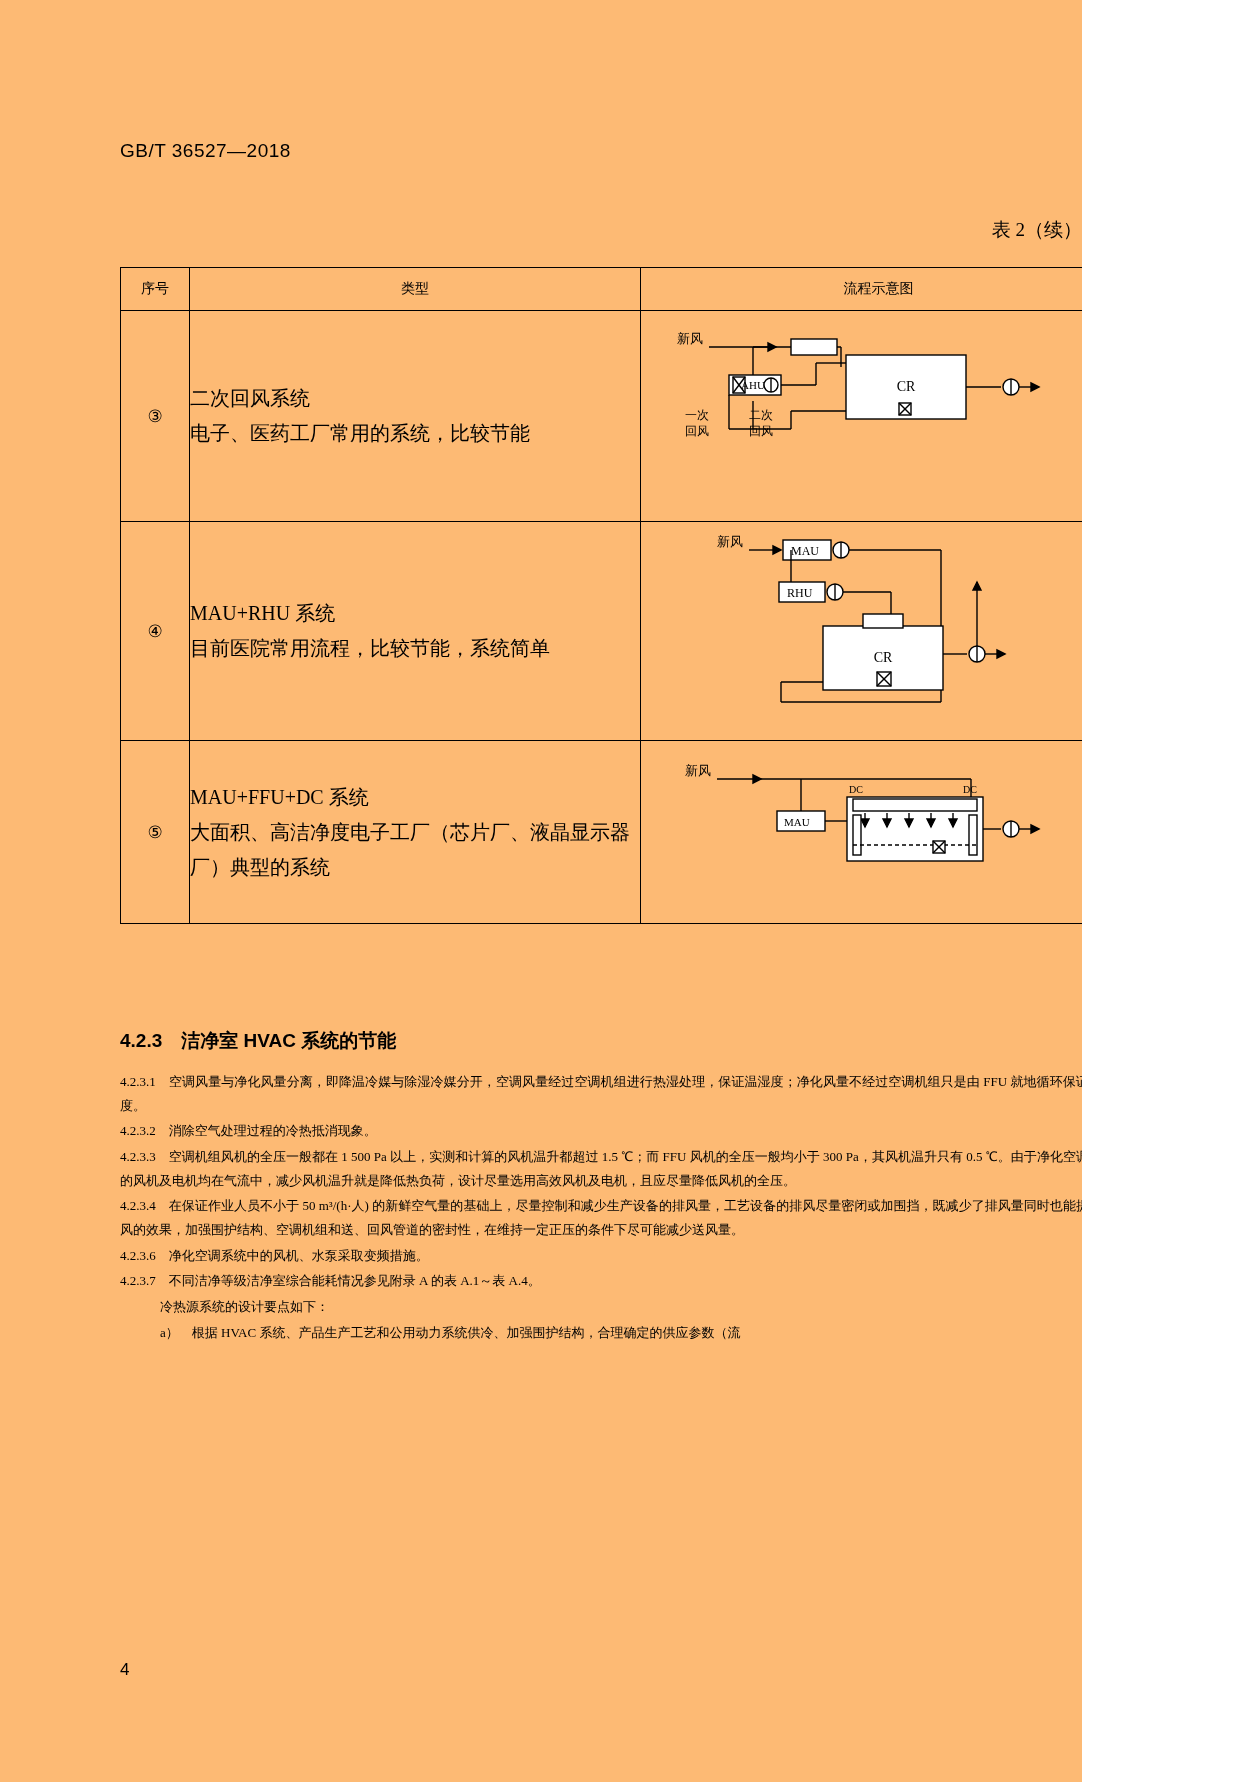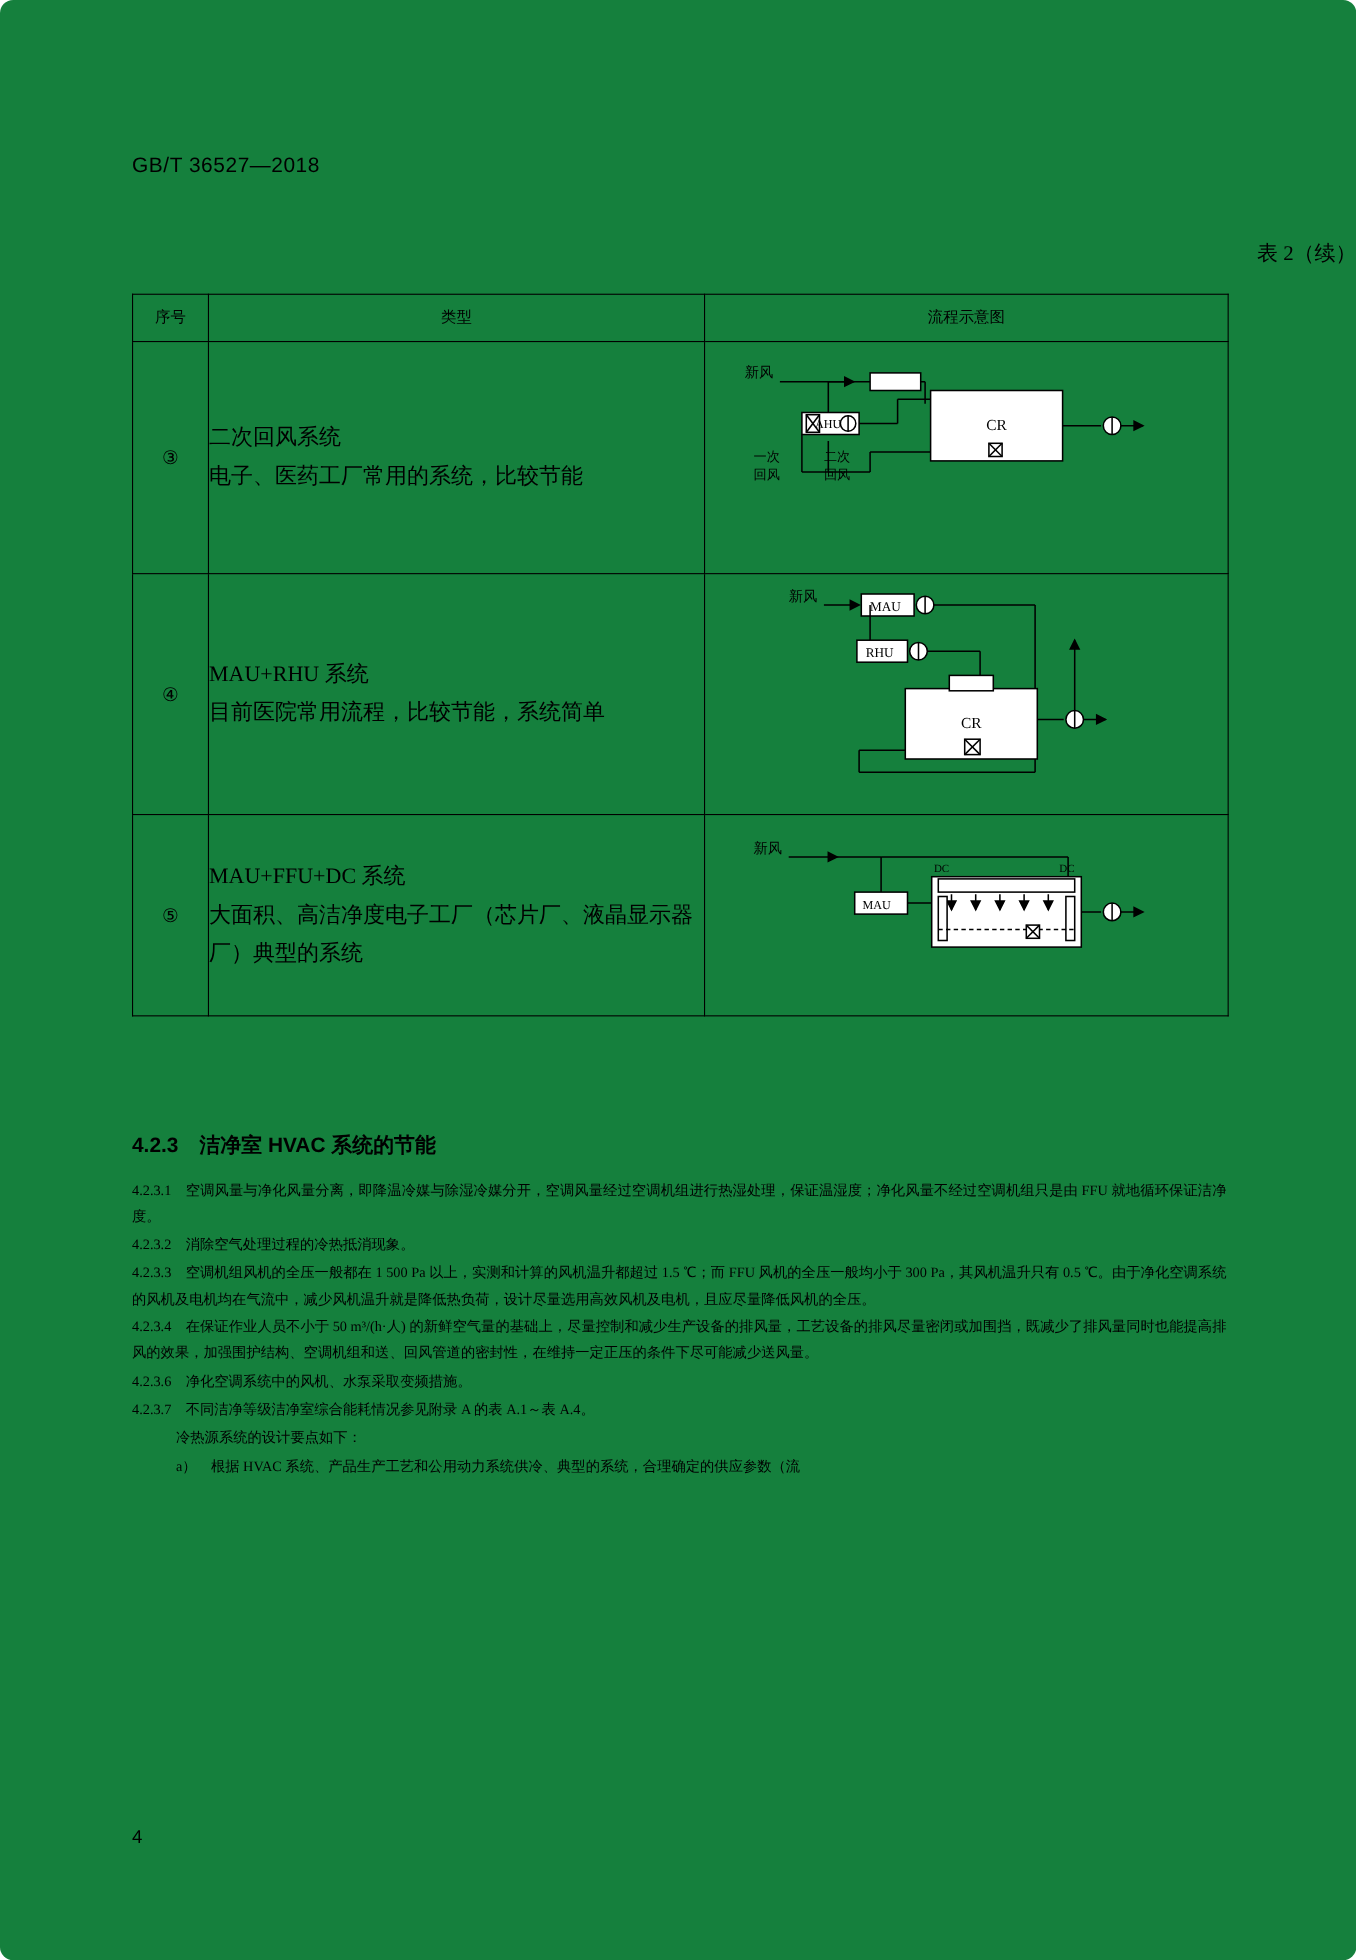--- a/index.html
+++ b/index.html
@@ -2,27 +2,26 @@
 <html><head>
 <meta charset="utf-8">
 <style>
   html, body {
     margin: 0;
     padding: 0;
     background: #ffffff;
   }
   .page {
     position: relative;
-    width: 1233px;
+    width: 1082px;
     height: 1782px;
-    background: #15803d;
+    background: #fdba74;
     font-family: "Liberation Serif", serif;
     color: #000000;
     overflow: hidden;
-    border-radius: 12px;
   }
   .header-code {
     position: absolute;
     left: 120px;
     top: 140px;
     font-family: "Liberation Sans", sans-serif;
     font-size: 19px;
     letter-spacing: 0.5px;
   }
   .table-caption {
@@ -331,18 +330,18 @@
 
   <div class="body">
     <div class="sec-head">4.2.3　洁净室 HVAC 系统的节能</div>
     <p class="para">4.2.3.1　空调风量与净化风量分离，即降温冷媒与除湿冷媒分开，空调风量经过空调机组进行热湿处理，保证温湿度；净化风量不经过空调机组只是由 FFU 就地循环保证洁净度。</p>
     <p class="para">4.2.3.2　消除空气处理过程的冷热抵消现象。</p>
     <p class="para">4.2.3.3　空调机组风机的全压一般都在 1 500 Pa 以上，实测和计算的风机温升都超过 1.5 ℃；而 FFU 风机的全压一般均小于 300 Pa，其风机温升只有 0.5 ℃。由于净化空调系统的风机及电机均在气流中，减少风机温升就是降低热负荷，设计尽量选用高效风机及电机，且应尽量降低风机的全压。</p>
     <p class="para">4.2.3.4　在保证作业人员不小于 50 m³/(h·人) 的新鲜空气量的基础上，尽量控制和减少生产设备的排风量，工艺设备的排风尽量密闭或加围挡，既减少了排风量同时也能提高排风的效果，加强围护结构、空调机组和送、回风管道的密封性，在维持一定正压的条件下尽可能减少送风量。</p>
     <p class="para">4.2.3.6　净化空调系统中的风机、水泵采取变频措施。</p>
     <p class="para">4.2.3.7　不同洁净等级洁净室综合能耗情况参见附录 A 的表 A.1～表 A.4。</p>
     <p class="para indent2">冷热源系统的设计要点如下：</p>
-    <p class="para indent2">a）　根据 HVAC 系统、产品生产工艺和公用动力系统供冷、典型的系统，合理确定的供应参数（流</p>
+    <p class="para indent2">a）　根据 HVAC 系统、产品生产工艺和公用动力系统供冷、加强围护结构，合理确定的供应参数（流</p>
   </div>
 
   <div class="page-num">4</div>
 
 </div>
 
 </body></html>

